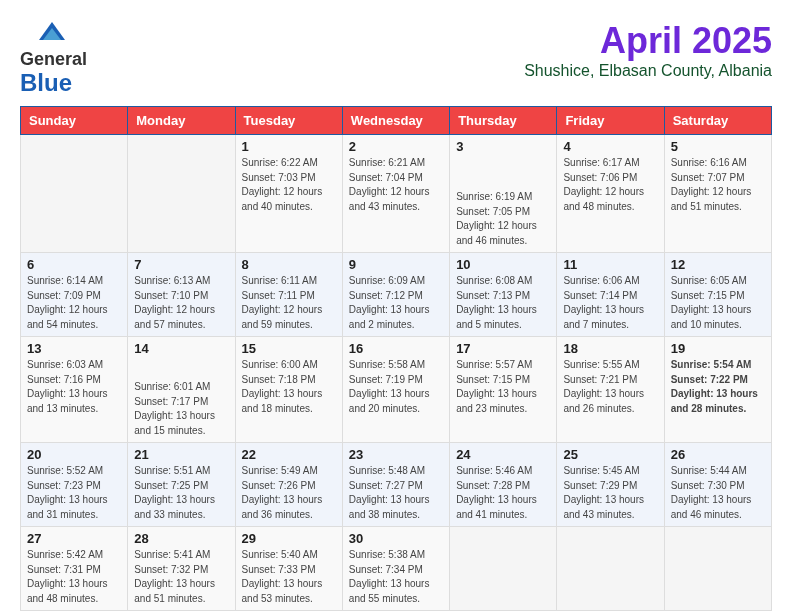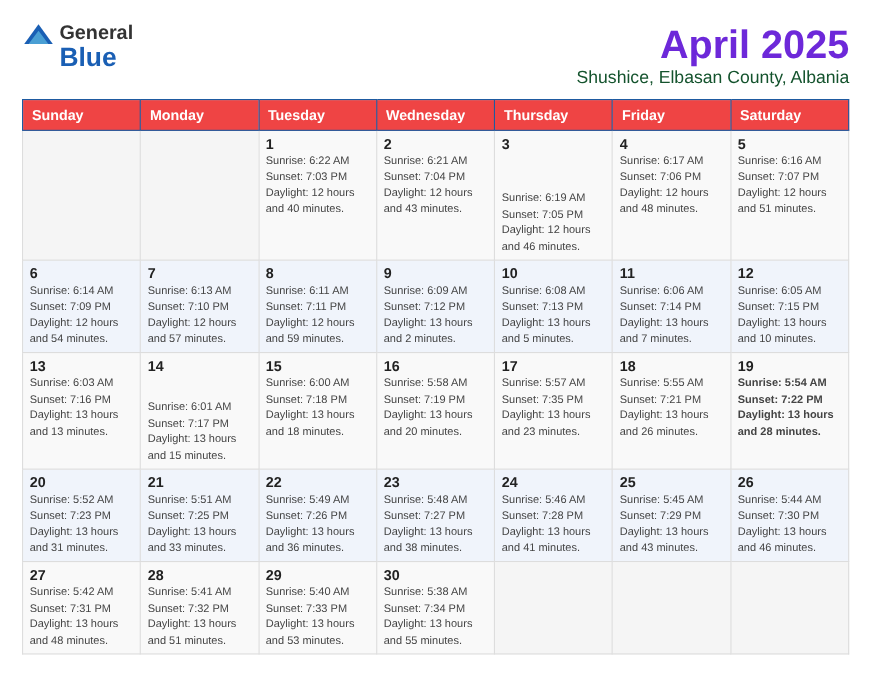--- a/index.html
+++ b/index.html
@@ -11,21 +11,22 @@
       padding: 20px;
     }
     .header-area {
       display: flex;
       justify-content: space-between;
       align-items: flex-start;
       margin-bottom: 10px;
     }
     .logo {
       display: flex;
-      align-items: flex-start;
+      align-items: center;
+      flex-direction: column;
     }
     .logo-text {
       display: flex;
       flex-direction: column;
       line-height: 1.1;
     }
     .logo-general {
       font-size: 18px;
       font-weight: bold;
       color: #333;
@@ -230,21 +231,21 @@
         </td>
         <td>
           <span class="day-number">16</span>
           <div class="day-info" style="white-space: pre-line;">Sunrise: 5:58 AM
 Sunset: 7:19 PM
 Daylight: 13 hours and 20 minutes.</div>
         </td>
         <td>
           <span class="day-number">17</span>
           <div class="day-info" style="white-space: pre-line;">Sunrise: 5:57 AM
-Sunset: 7:35 PM
+Sunset: 7:15 PM
 Daylight: 13 hours and 23 minutes.</div>
         </td>
         <td>
           <span class="day-number">18</span>
           <div class="day-info" style="white-space: pre-line;">Sunrise: 5:55 AM
 Sunset: 7:21 PM
 Daylight: 13 hours and 26 minutes.</div>
         </td>
         <td>
           <span class="day-number">19</span>

